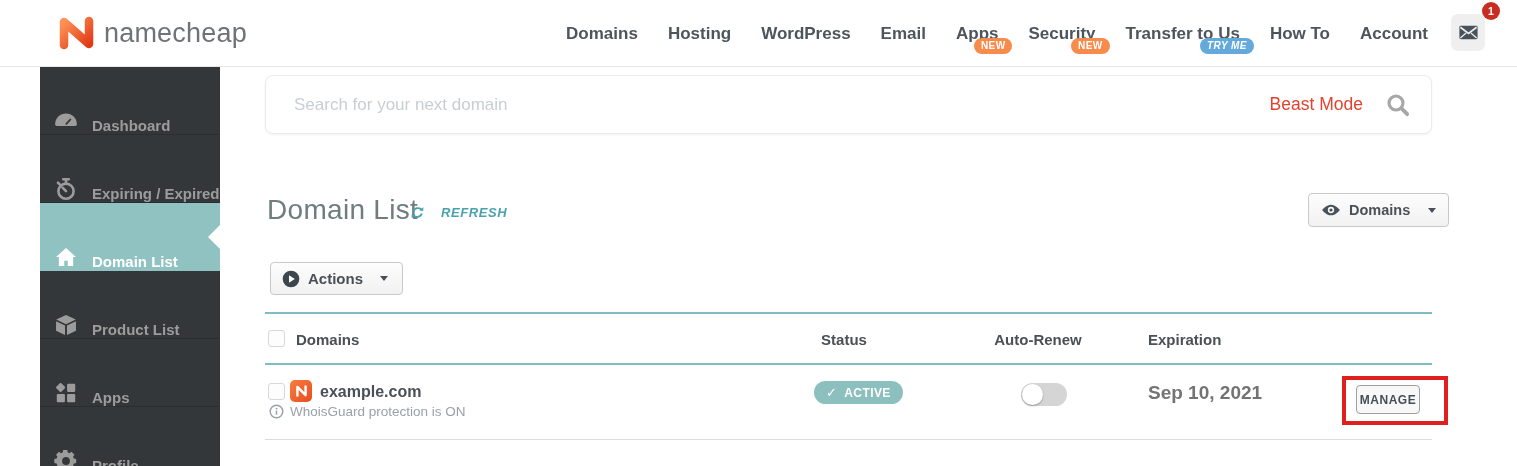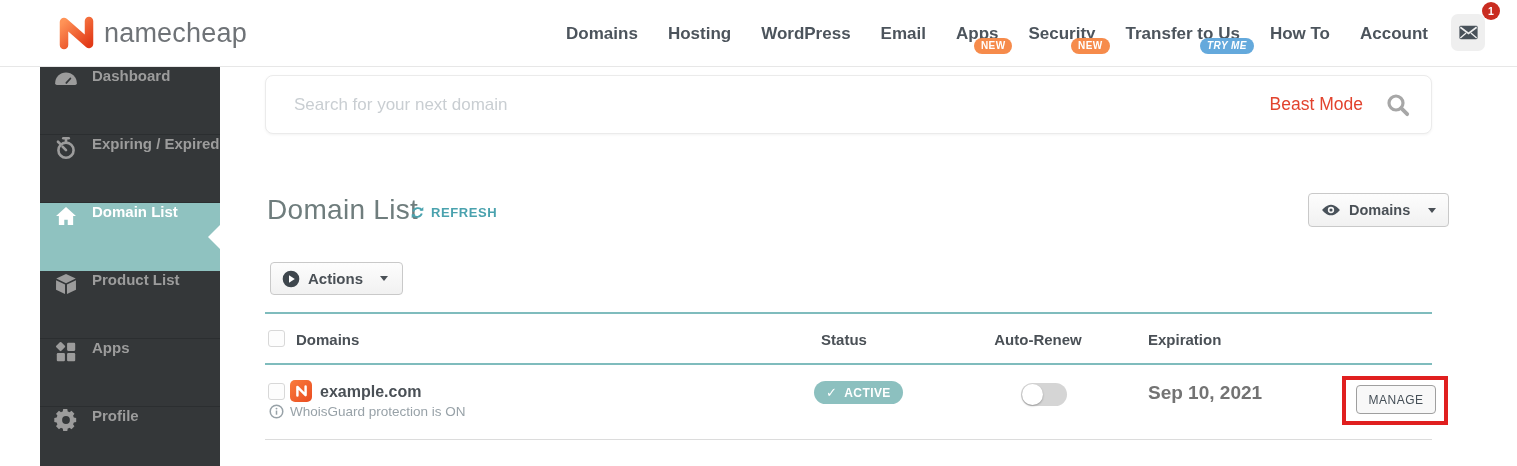--- a/index.html
+++ b/index.html
@@ -18,40 +18,40 @@
   .nav-badge.orange { background:#f68b4b; }
   .nav-badge.blue { background:#64a9dc;font-style:italic; }
   .inbox-btn { position:absolute; left:1451px; top:14px; width:34px; height:37px; background:#efefef;
                border-radius:7px; display:flex; align-items:center; justify-content:center; cursor:pointer; }
   .inbox-badge { position:absolute; left:1482px; top:2px; width:18px; height:18px; border-radius:50%;
                  background:#c92c20; color:#fff; font-size:10.5px; font-weight:700;
                  display:flex; align-items:center; justify-content:center; }
 
   
   .sidebar { position:absolute; left:40px; top:67px; width:180px; height:399px; background:#343739; }
-  .side-item { position:relative; height:68px; display:flex; align-items:flex-start; gap:13px; padding-left:13px;
+  .side-item { position:relative; height:68px; display:flex; align-items:flex-end; gap:13px; padding-left:13px;
                border-bottom:1px solid #2b2e30; color:#9c9c9c; font-weight:700; font-size:15px; cursor:pointer; }
   .side-item svg { width:26px; height:26px; flex:none; }
   .side-item.active { background:#8fc2c0; color:#fff; border-bottom-color:#8fc2c0; }
   .side-item.active::after { content:""; position:absolute; right:0; top:50%; margin-top:-12px;
                border-top:12px solid transparent; border-bottom:12px solid transparent; border-right:12px solid #fff; }
 
   
   .search-card { position:absolute; left:265px; top:75px; width:1167px; height:59px; border:1px solid #ebebeb;
                  border-radius:8px; background:#fff; box-shadow:0 1px 3px rgba(0,0,0,.05);
                  display:flex; align-items:center; padding:0 20px 0 28px; gap:22px; }
   .search-input { flex:1; border:0; outline:0; font-size:17px; color:#4c545c; background:transparent;
                   font-family:"Liberation Sans","DejaVu Sans",sans-serif; }
   .search-input::placeholder { color:#c9ced2; }
   .beast { color:#e2432e; font-size:17.5px; cursor:pointer; white-space:nowrap; }
 
   
   .page-title { position:absolute; left:267px; top:194px; font-size:28px; font-weight:300; color:#6f7d7d; letter-spacing:.3px; }
-  .refresh { position:absolute; left:410px; top:205px; display:flex; align-items:center; gap:6px;
-             color:#4aa2ae; font-size:13px; font-weight:700; letter-spacing:.6px; cursor:pointer; }
+  .refresh { position:absolute; left:410px; top:205px; display:flex; align-items:center; gap:16px;
+             color:#4aa2ae; font-size:13px; font-weight:700; letter-spacing:.6px; cursor:pointer;font-style:italic; }
   .btn { display:inline-flex; align-items:center; border:1px solid #c9c9c9; border-radius:4px;
          background:linear-gradient(#fdfdfd,#f1f1f1); color:#4a5056; cursor:pointer; }
   .filter-btn { position:absolute; left:1308px; top:193px; height:34px; padding:0 12px; gap:8px;
                 font-size:14.5px; font-weight:700; }
   .actions-btn { position:absolute; left:270px; top:262px; height:33px; padding:0 14px 0 10px; gap:7px;
                  font-size:15px; font-weight:700;justify-content:flex-end; }
   .caret { width:0; height:0; border-left:4.5px solid transparent; border-right:4.5px solid transparent;
            border-top:5.5px solid #4a5056; margin-left:10px; }
 
   
@@ -72,22 +72,22 @@
           color:#98a2a8; font-size:13.5px; }
   .status-badge { position:absolute; left:814px; top:381px; height:23px; padding:0 12px; border-radius:12px;
                   background:#8cc0bf; color:#fff; font-size:12px; font-weight:700; letter-spacing:.4px;
                   display:flex; align-items:center; gap:7px; }
   .badge-check { font-size:13px; }
   .toggle { position:absolute; left:1021px; top:383px; width:46px; height:23px; border-radius:12px;
             background:#d5d5d5; cursor:pointer; }
   .toggle .knob { position:absolute; left:1px; top:1px; width:21px; height:21px; border-radius:50%;
                   background:#fff; box-shadow:0 1px 2px rgba(0,0,0,.3); }
   .expiry { position:absolute; left:1148px; top:382px; font-size:19px; font-weight:700; color:#737373; }
-  .manage-btn { position:absolute; left:1356px; top:385px; width:80px; height:29px; border:1px solid #9f9f9f;
-                border-radius:4px; background:#f8f8f8; color:#454f57; font-size:12px; font-weight:400;
+  .manage-btn { position:absolute; left:1356px; top:385px; width:64px; height:29px; border:1px solid #9f9f9f;
+                border-radius:4px; background:#f8f8f8; color:#454f57; font-size:12px; font-weight:700;
                 letter-spacing:.5px; display:flex; align-items:center; justify-content:center; cursor:pointer; }
   .annotation { position:absolute; left:1342px; top:376px; width:106px; height:49px; border:4px solid #e01f1f;
                 pointer-events:none; }
 </style>
 </head>
 <body>
 
 <div class="screen">
 
   <header class="topbar">

